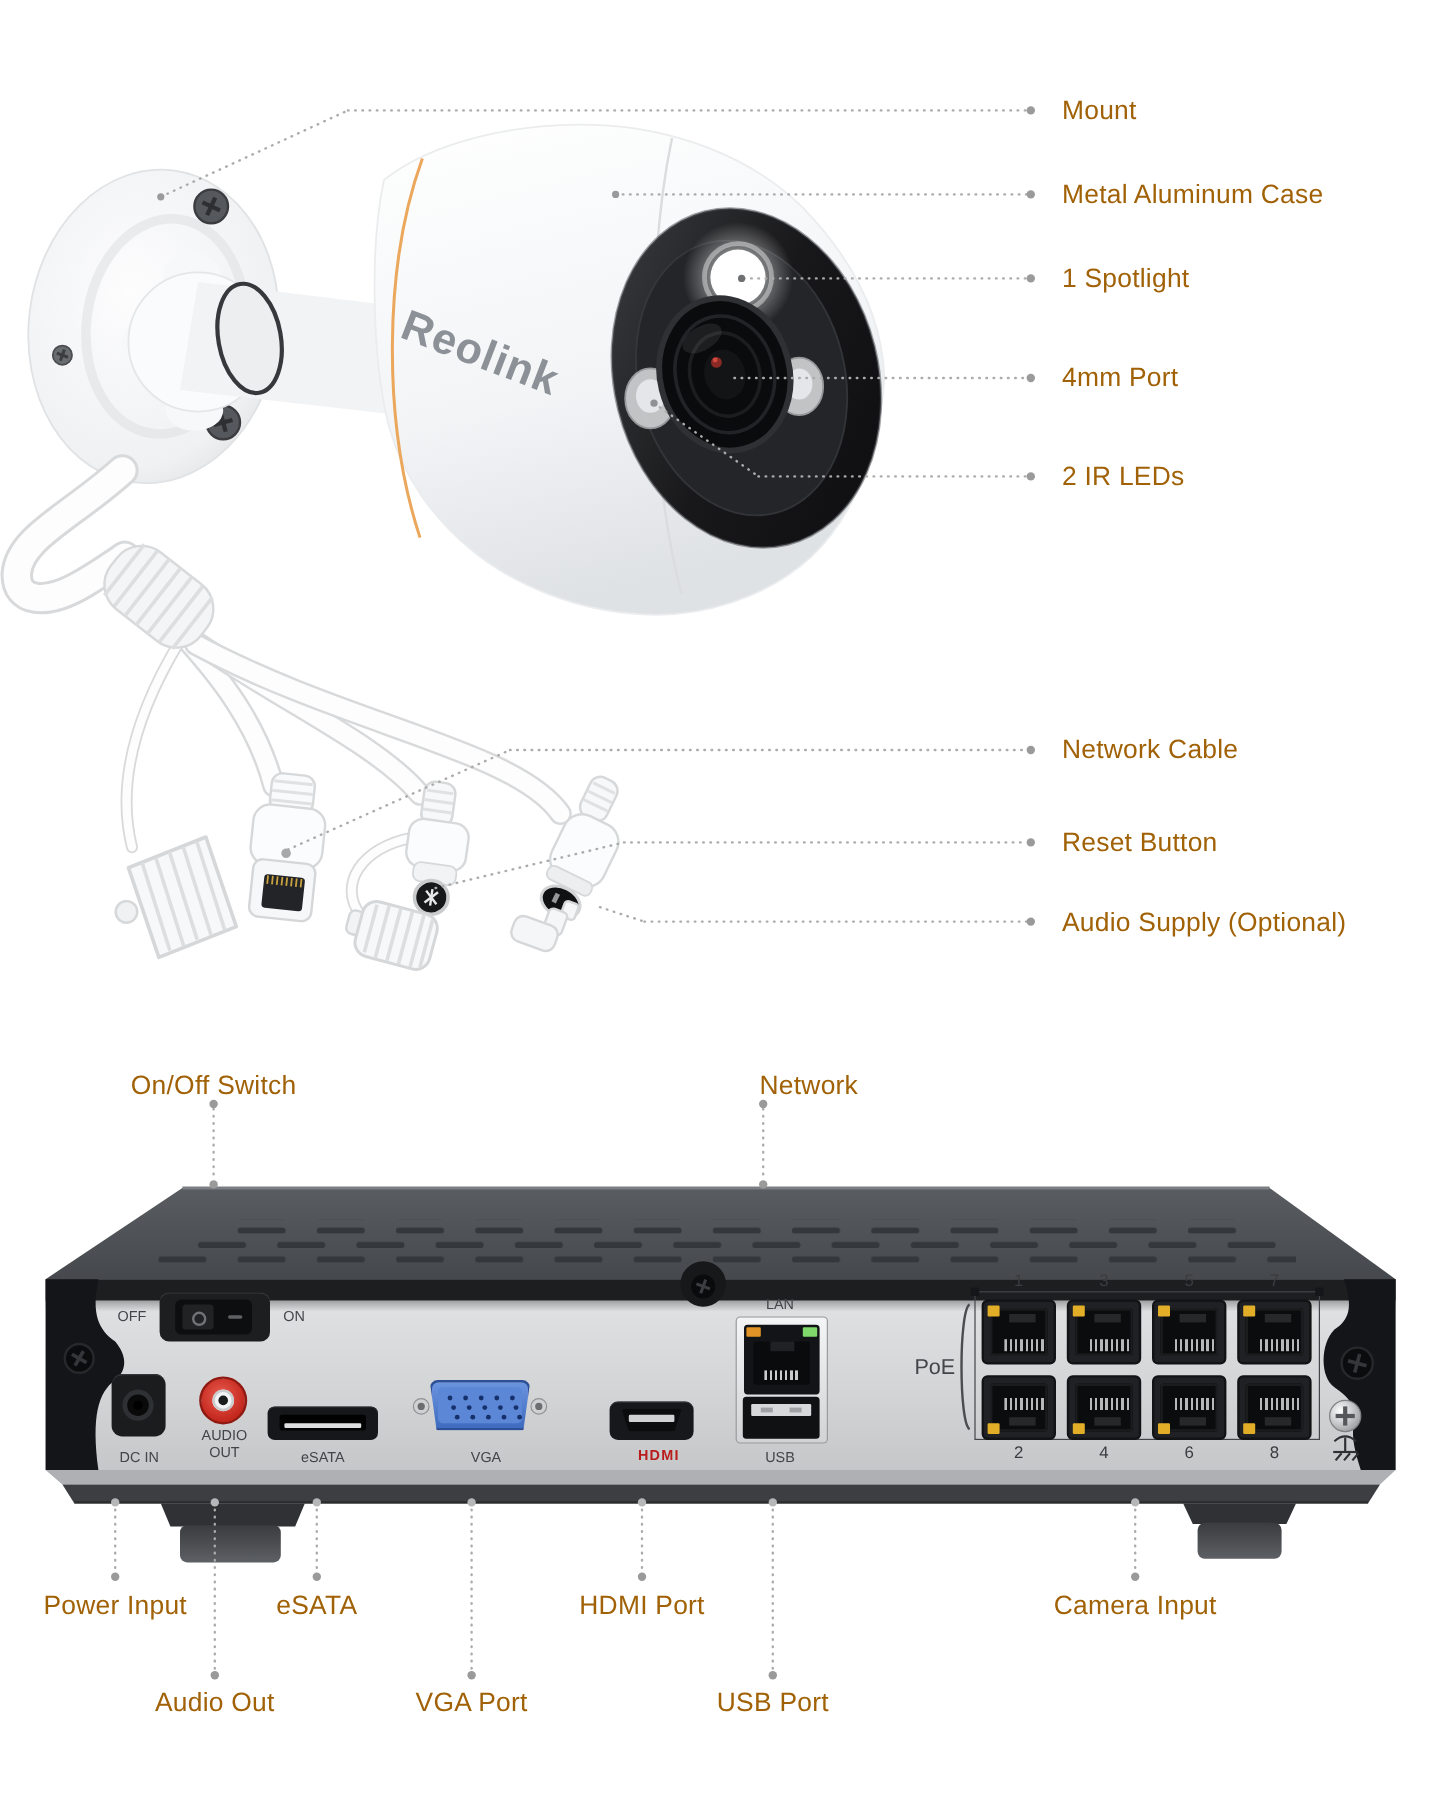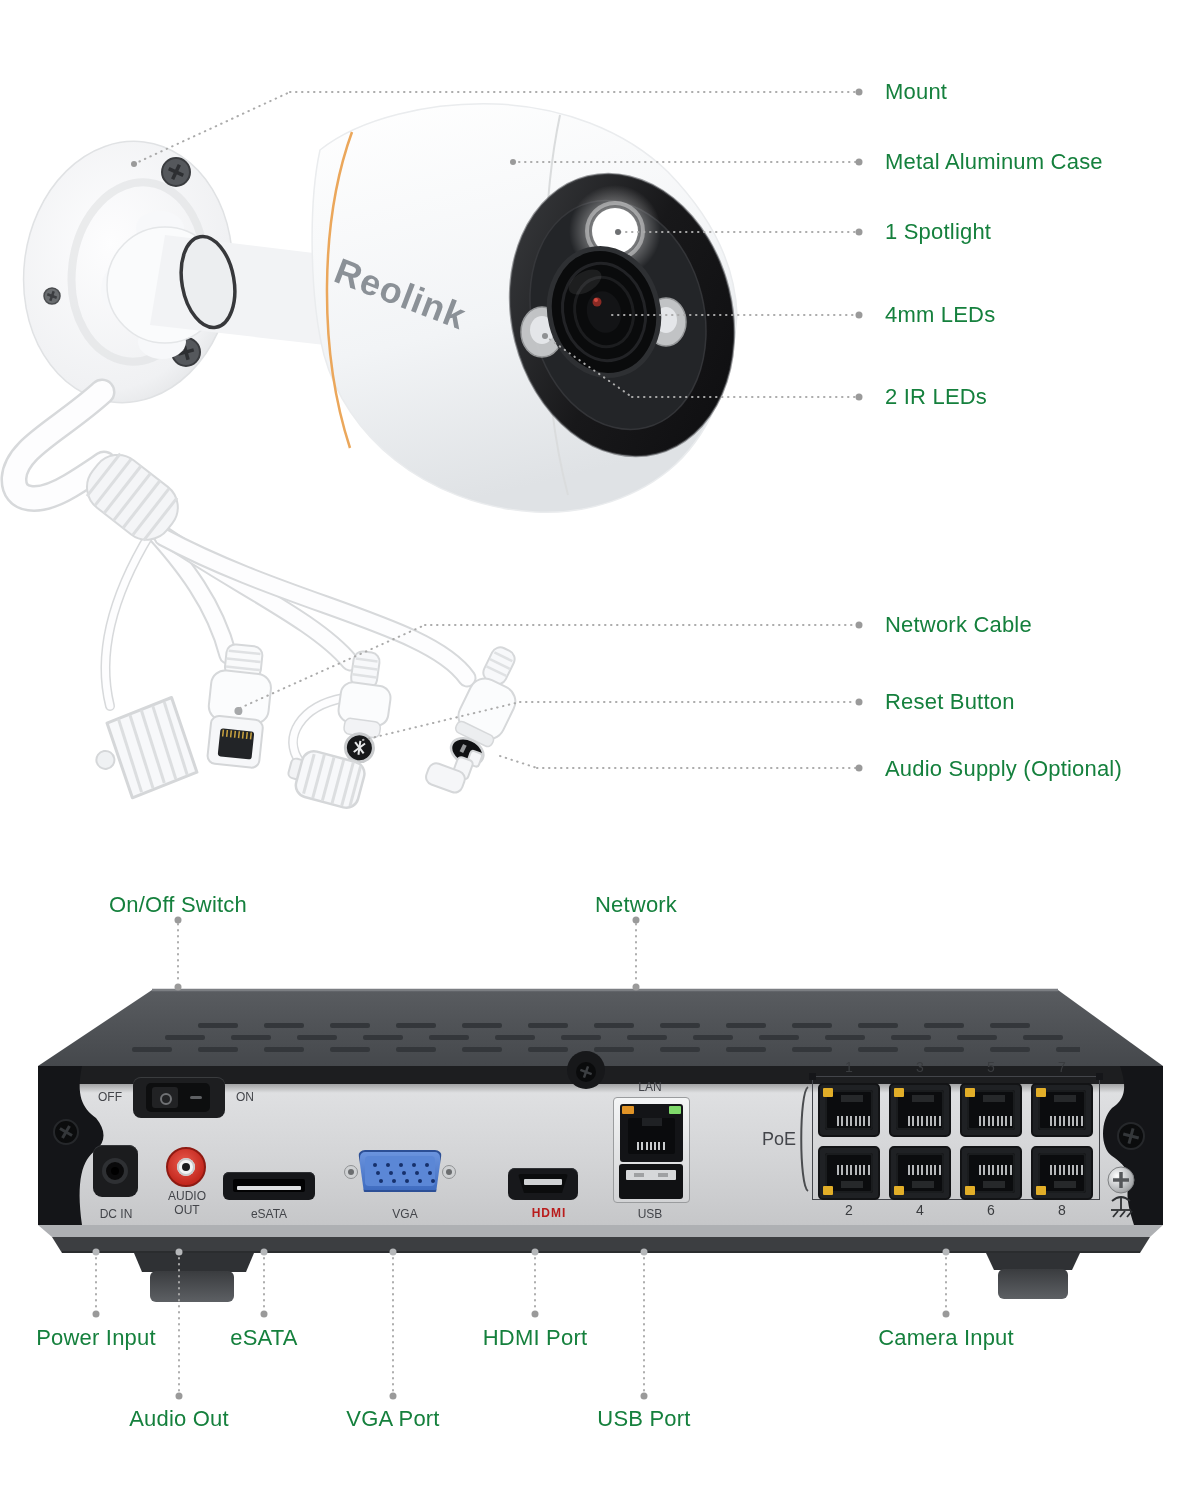--- a/index.html
+++ b/index.html
@@ -1,20 +1,20 @@
 <!DOCTYPE html>
 <html><head>
 <meta charset="utf-8">
 <style>
   html,body{margin:0;padding:0;background:#ffffff;}
   #stage{position:relative;width:1200px;height:1500px;background:#ffffff;overflow:hidden;
          font-family:"Liberation Sans", sans-serif;}
   .abs{position:absolute;}
   
-  .callout{position:absolute;color:#15803d;font-size:22px;font-weight:500;
+  .callout{position:absolute;color:#a16207;font-size:22px;font-weight:500;
            letter-spacing:.2px;white-space:nowrap;line-height:28px;height:28px;}
   .cam-label{left:885px;}
   .l0{top:78px;} .l1{top:148px;} .l2{top:218px;} .l3{top:301px;}
   .l4{top:383px;text-align:right;} .l5{top:611px;} .l6{top:688px;} .l7{top:755px;}
   .centered{text-align:center;width:240px;margin-left:-120px;}
   
   .ptext{position:absolute;color:#43454a;font-size:12px;font-weight:500;text-align:center;
          white-space:nowrap;line-height:14px;}
   .pnum{position:absolute;color:#3a3c3f;font-size:14px;font-weight:500;text-align:center;
         width:20px;line-height:16px;}
@@ -450,28 +450,28 @@
     <circle cx="946" cy="1314" r="3.5"></circle>
     <circle cx="179" cy="1396" r="3.5"></circle>
         <circle cx="393" cy="1396" r="3.5"></circle>
         <circle cx="644" cy="1396" r="3.5"></circle>
   </g>
 </svg>
 
 <div class="callout cam-label l0">Mount</div>
 <div class="callout cam-label l1">Metal Aluminum Case</div>
 <div class="callout cam-label l2">1 Spotlight</div>
-<div class="callout cam-label l3">4mm LEDs</div>
+<div class="callout cam-label l3">4mm Port</div>
 <div class="callout cam-label l4">2 IR LEDs</div>
 <div class="callout cam-label l5">Network Cable</div>
 <div class="callout cam-label l6">Reset Button</div>
 <div class="callout cam-label l7">Audio Supply (Optional)</div>
 
 <div class="callout centered" style="left:178px;top:891px;">On/Off Switch</div>
-<div class="callout centered" style="left:636px;top:891px;">Network</div>
+<div class="callout centered" style="left:674px;top:891px;">Network</div>
 
 <div class="ptext" style="left:92px;top:1090px;width:36px;">OFF</div>
 <div class="switch-outer">
   <div class="switch-rocker">
     <div class="switch-btn">
           <div class="switch-circle"></div>
         </div>
     <div class="switch-dash"></div>
   </div>
 </div>

